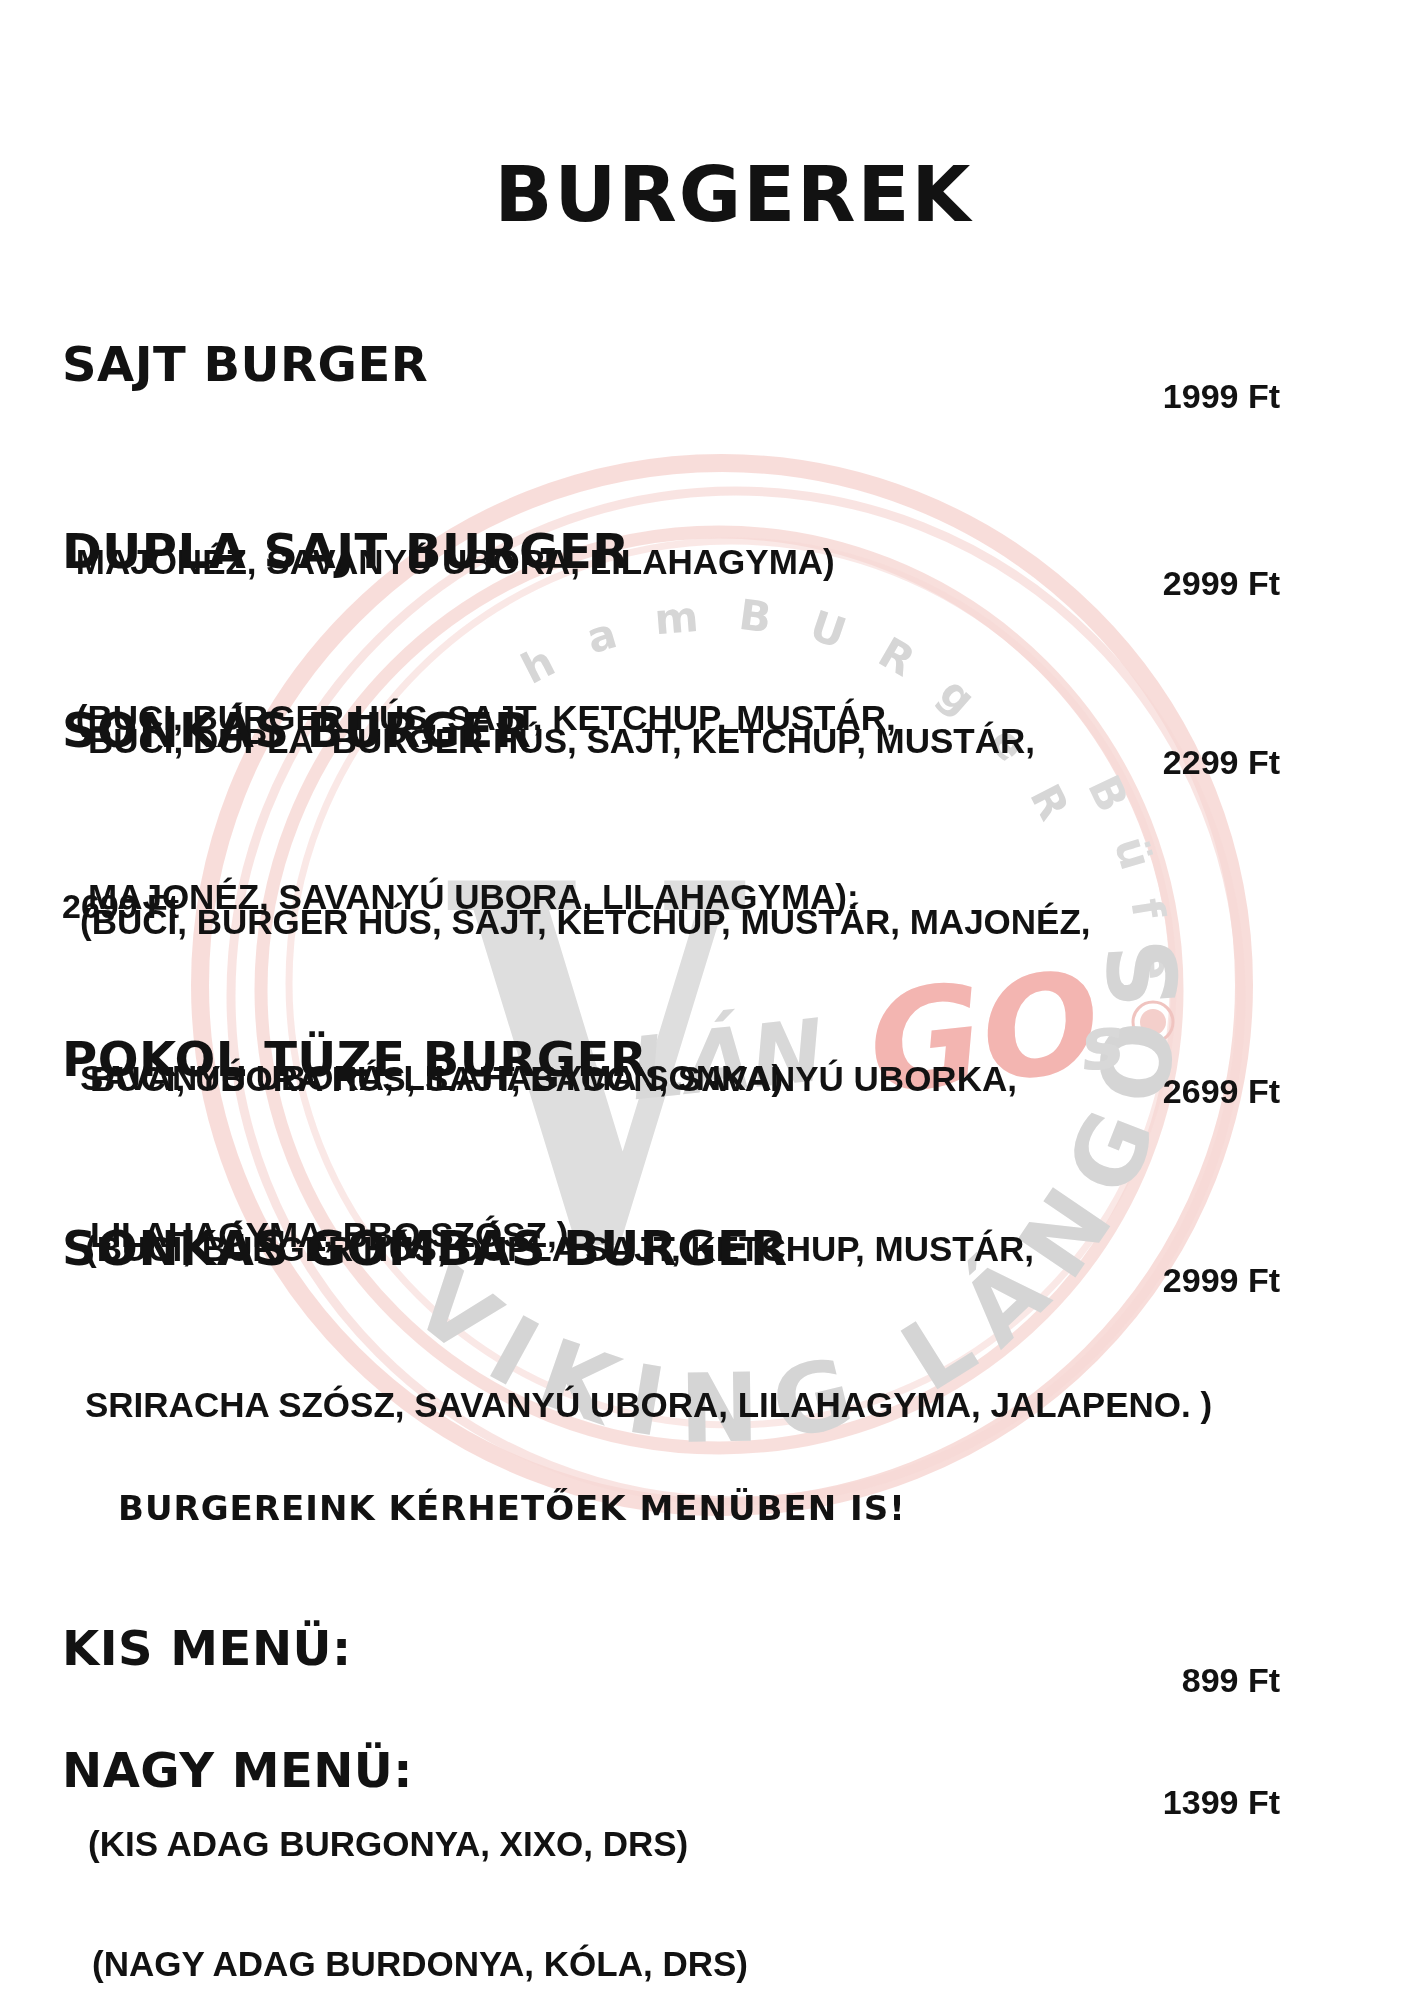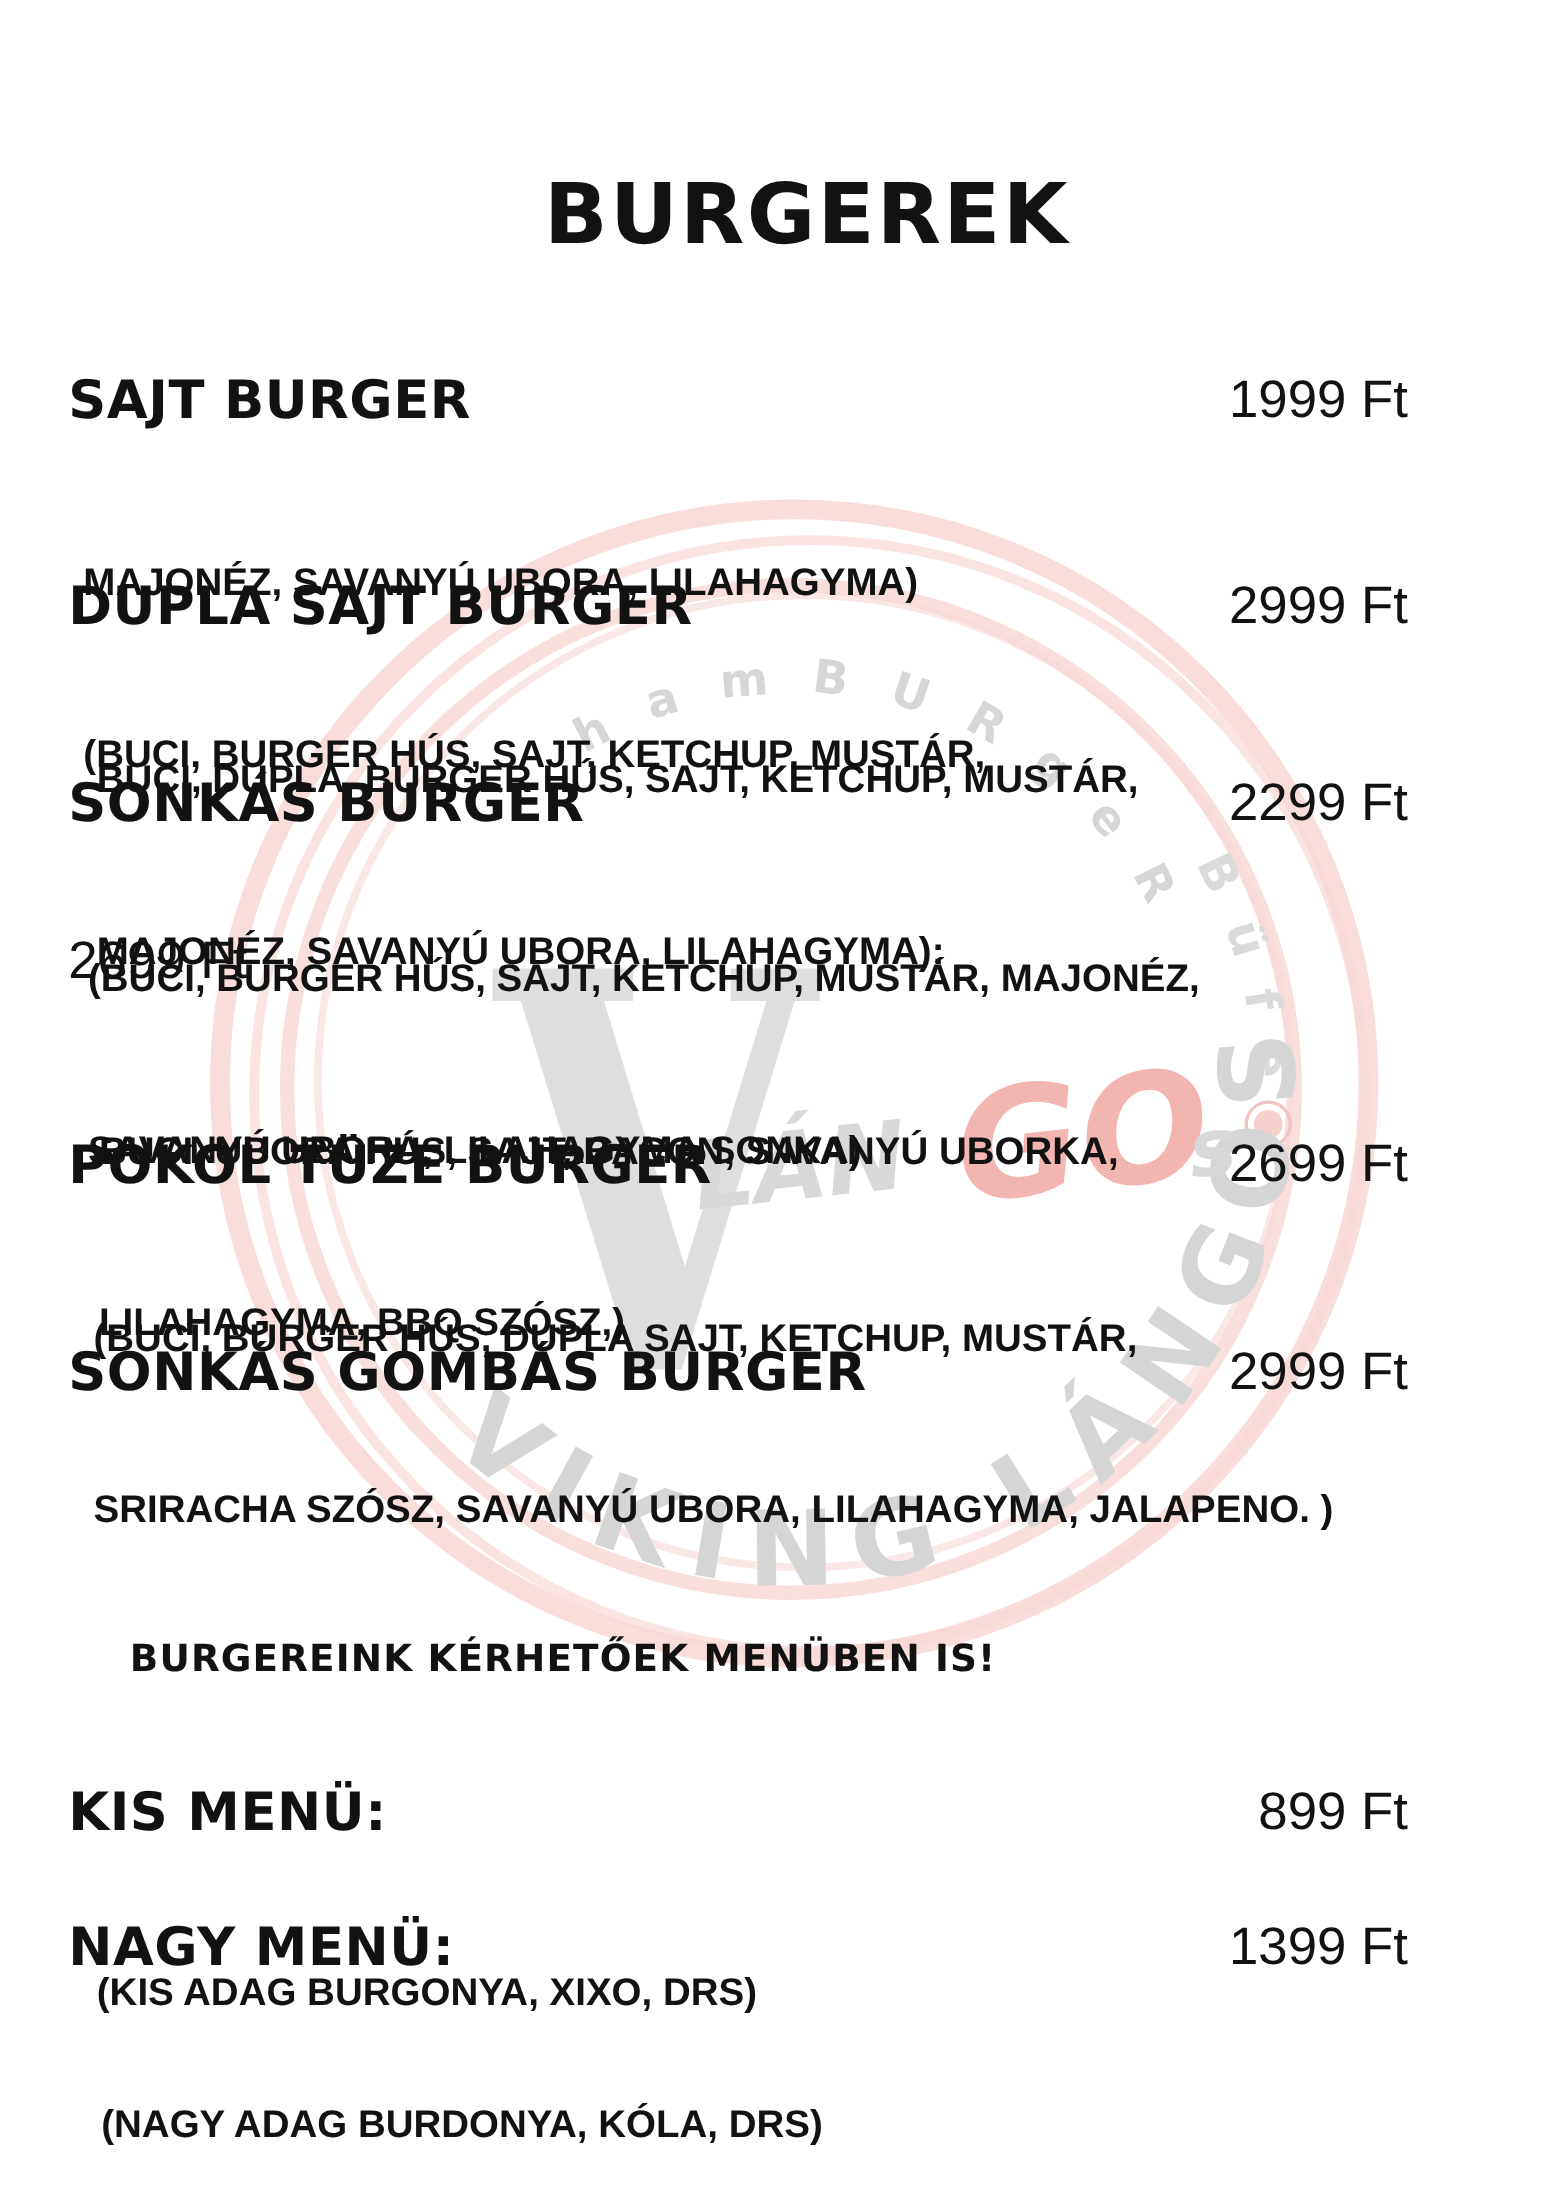--- a/index.html
+++ b/index.html
@@ -25,22 +25,23 @@
     transform:translateX(26px);
     font-family:"DejaVu Sans", sans-serif;
   }
   .item{position:absolute;left:62px;width:1218px;}
   .row{display:flex;justify-content:space-between;align-items:flex-start;line-height:56px;}
   .name{
     font-size:48px;font-weight:bold;letter-spacing:0.5px;white-space:nowrap;
     font-family:"DejaVu Sans", sans-serif;
   }
   .price{
-    font-size:48px;font-weight:normal;white-space:nowrap;
+    font-size:34px;font-weight:bold;white-space:nowrap;
     font-family:"Liberation Sans", sans-serif;
+    margin-top:32px;
   }
   .desc{
     font-size:35px;font-weight:bold;line-height:52px;
     font-family:"Liberation Sans", sans-serif;
     white-space:pre-wrap;
   }
   .i1{top:336px;} .i1 .desc{margin-top:8px;padding-left:4px;}
   .i2{top:523px;} .i2 .desc{margin-top:0px;padding-left:26px;}
   .i3{top:702px;} .i3 .desc{margin-top:2px;padding-left:18px;}
   .i4{top:846px;} .i4 .desc{margin-top:15px;padding-left:28px;}

